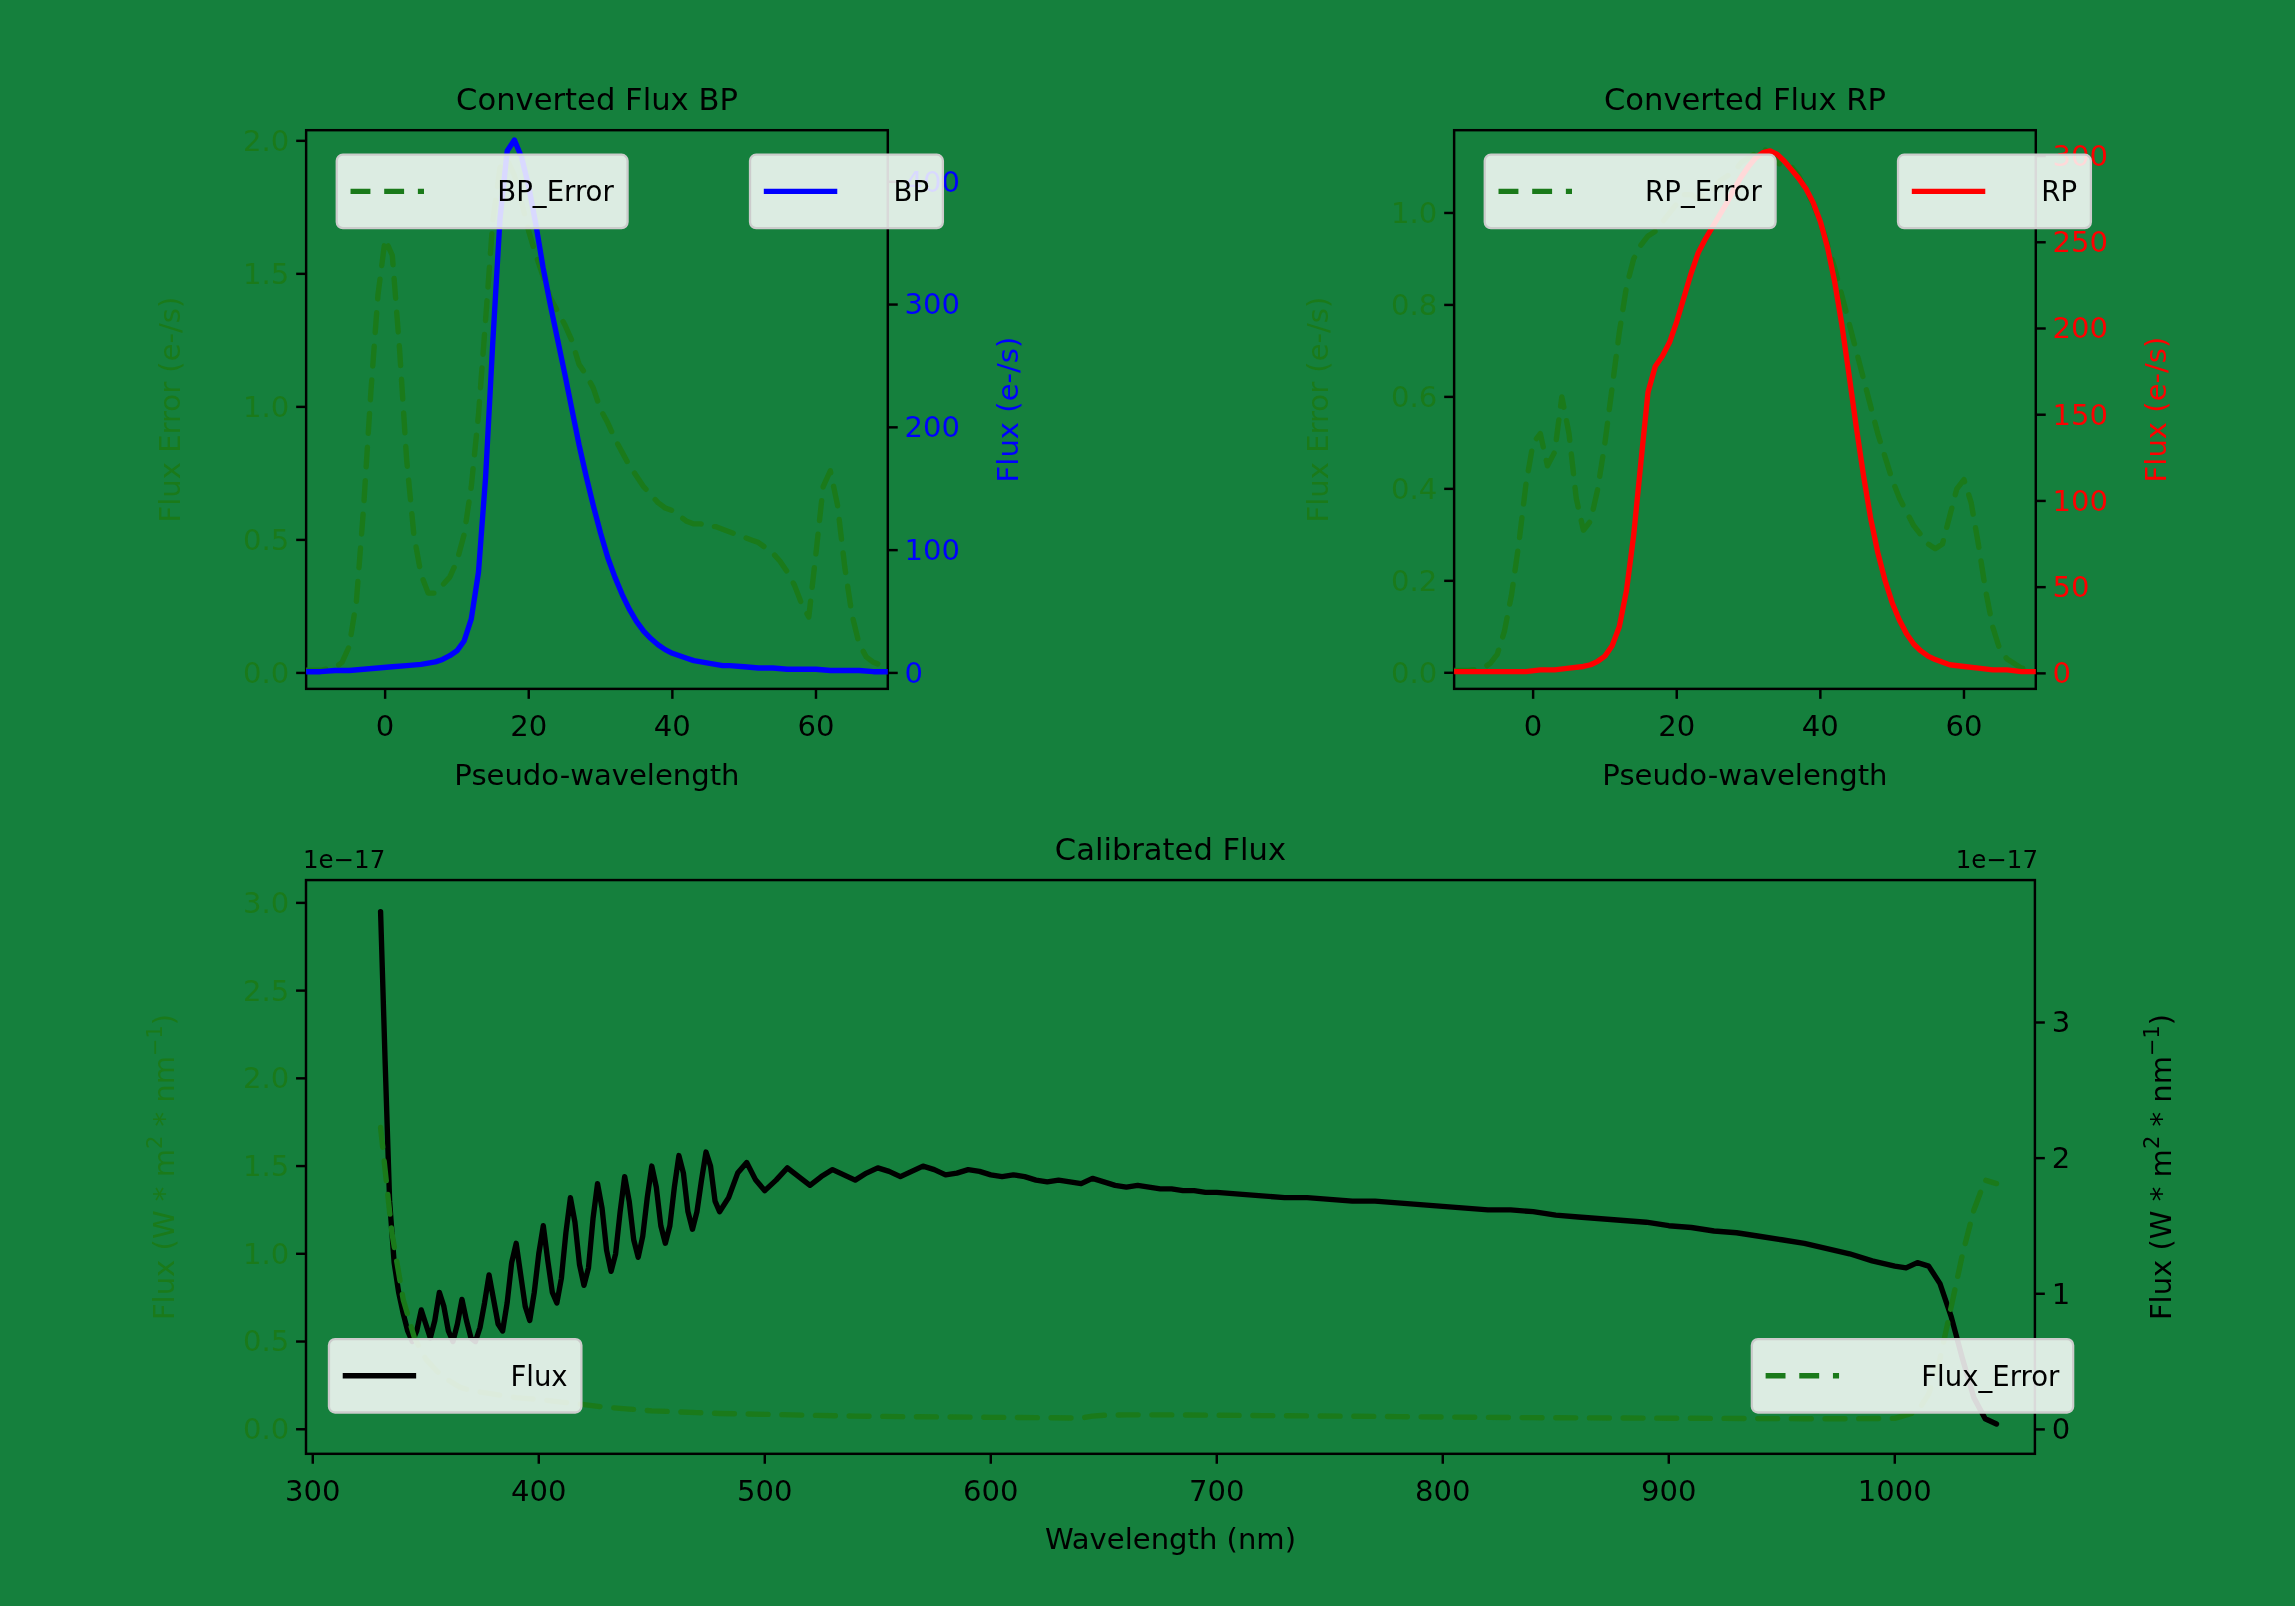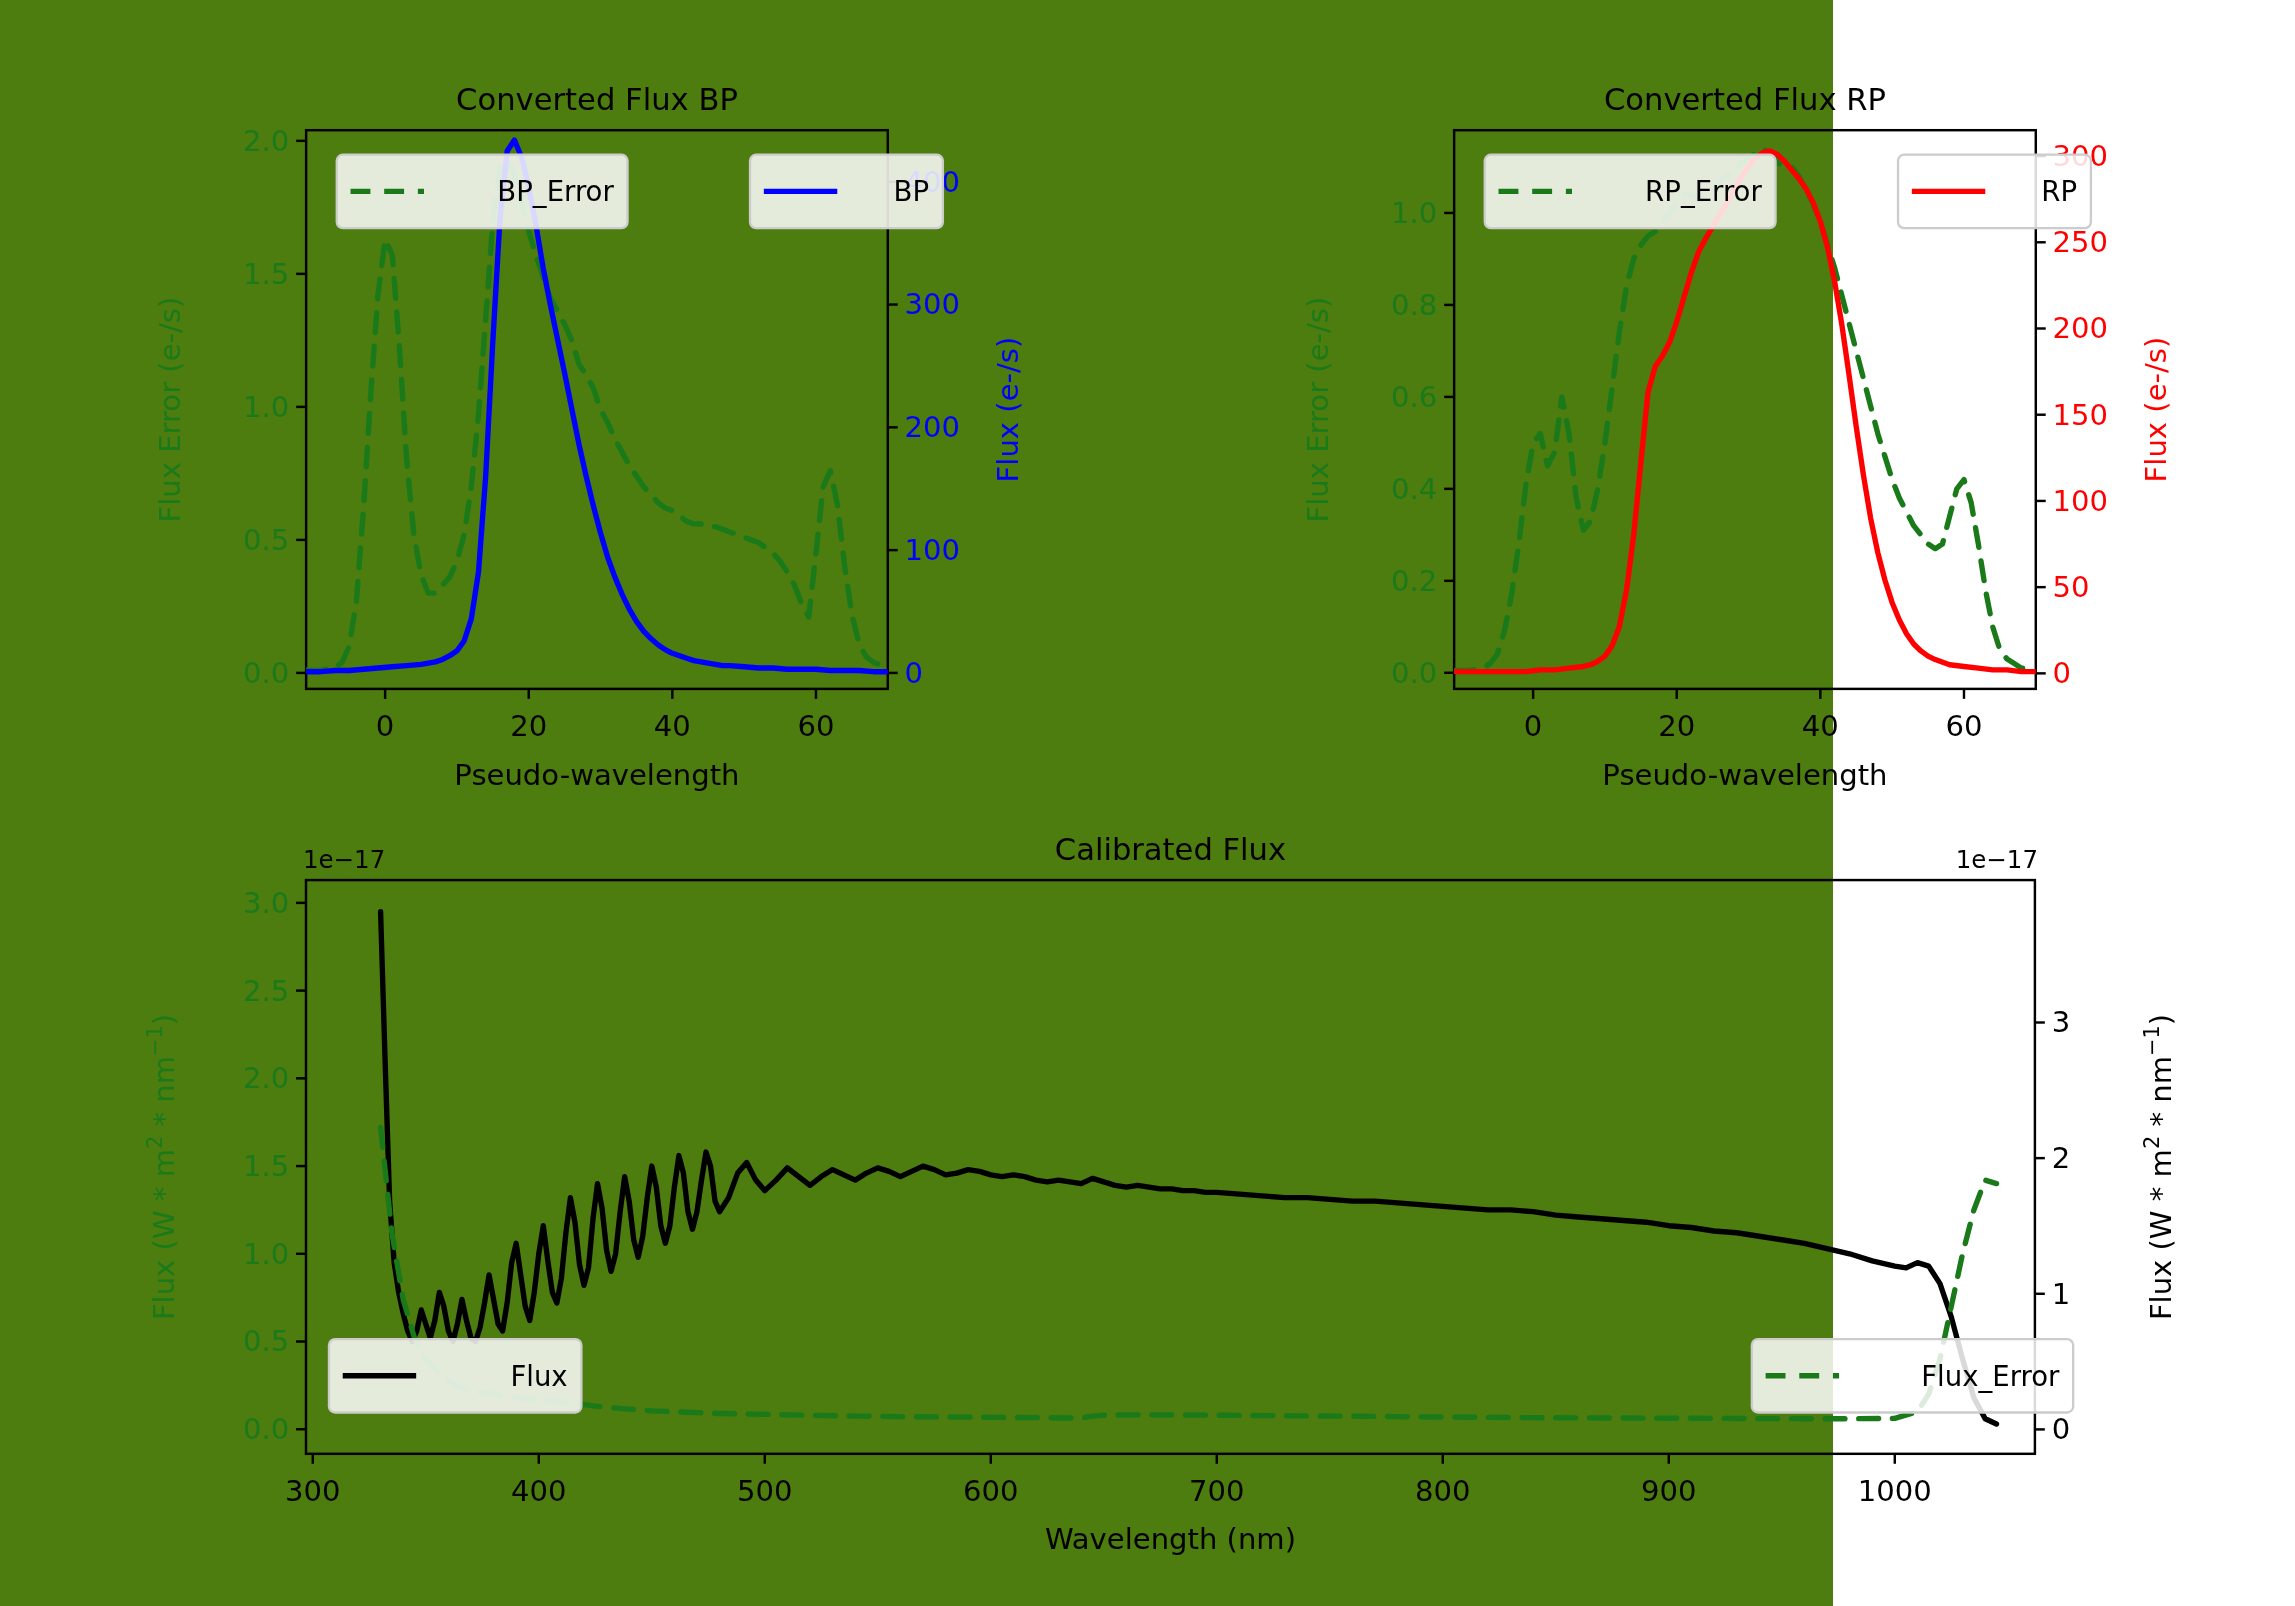--- a/index.html
+++ b/index.html
@@ -1,17 +1,17 @@
 <!DOCTYPE html>
 <html style="font-size:12.2px"><head>
 <meta charset="utf-8">
 <style>
   html,body{margin:0;padding:0;background:#ffffff;}
   body{width:2295px;height:1607px;font-family:"DejaVu Sans",sans-serif;}
-  #fig{position:relative;width:1817px;height:1607px;background:#4d7c0f;padding-left:16px;}
+  #fig{position:relative;width:2295px;height:1607px;background:#15803d;}
   svg{display:block;}
   text{font-family:"DejaVu Sans",sans-serif;}
   .ttl{font-size:40px;fill:#000;}
   .tick{font-size:38px;}
   .axlbl{font-size:38px;}
   .offtxt{font-size:32px;fill:#000;}
   .leglbl{font-size:36px;fill:#000;}
   .spine{fill:none;stroke:#000;stroke-width:3.2;}
   .tk{stroke:#000;stroke-width:3.2;}
   .legbox{fill:#ffffff;fill-opacity:.85;stroke:#cccccc;stroke-width:3;rx:8;ry:8;}

